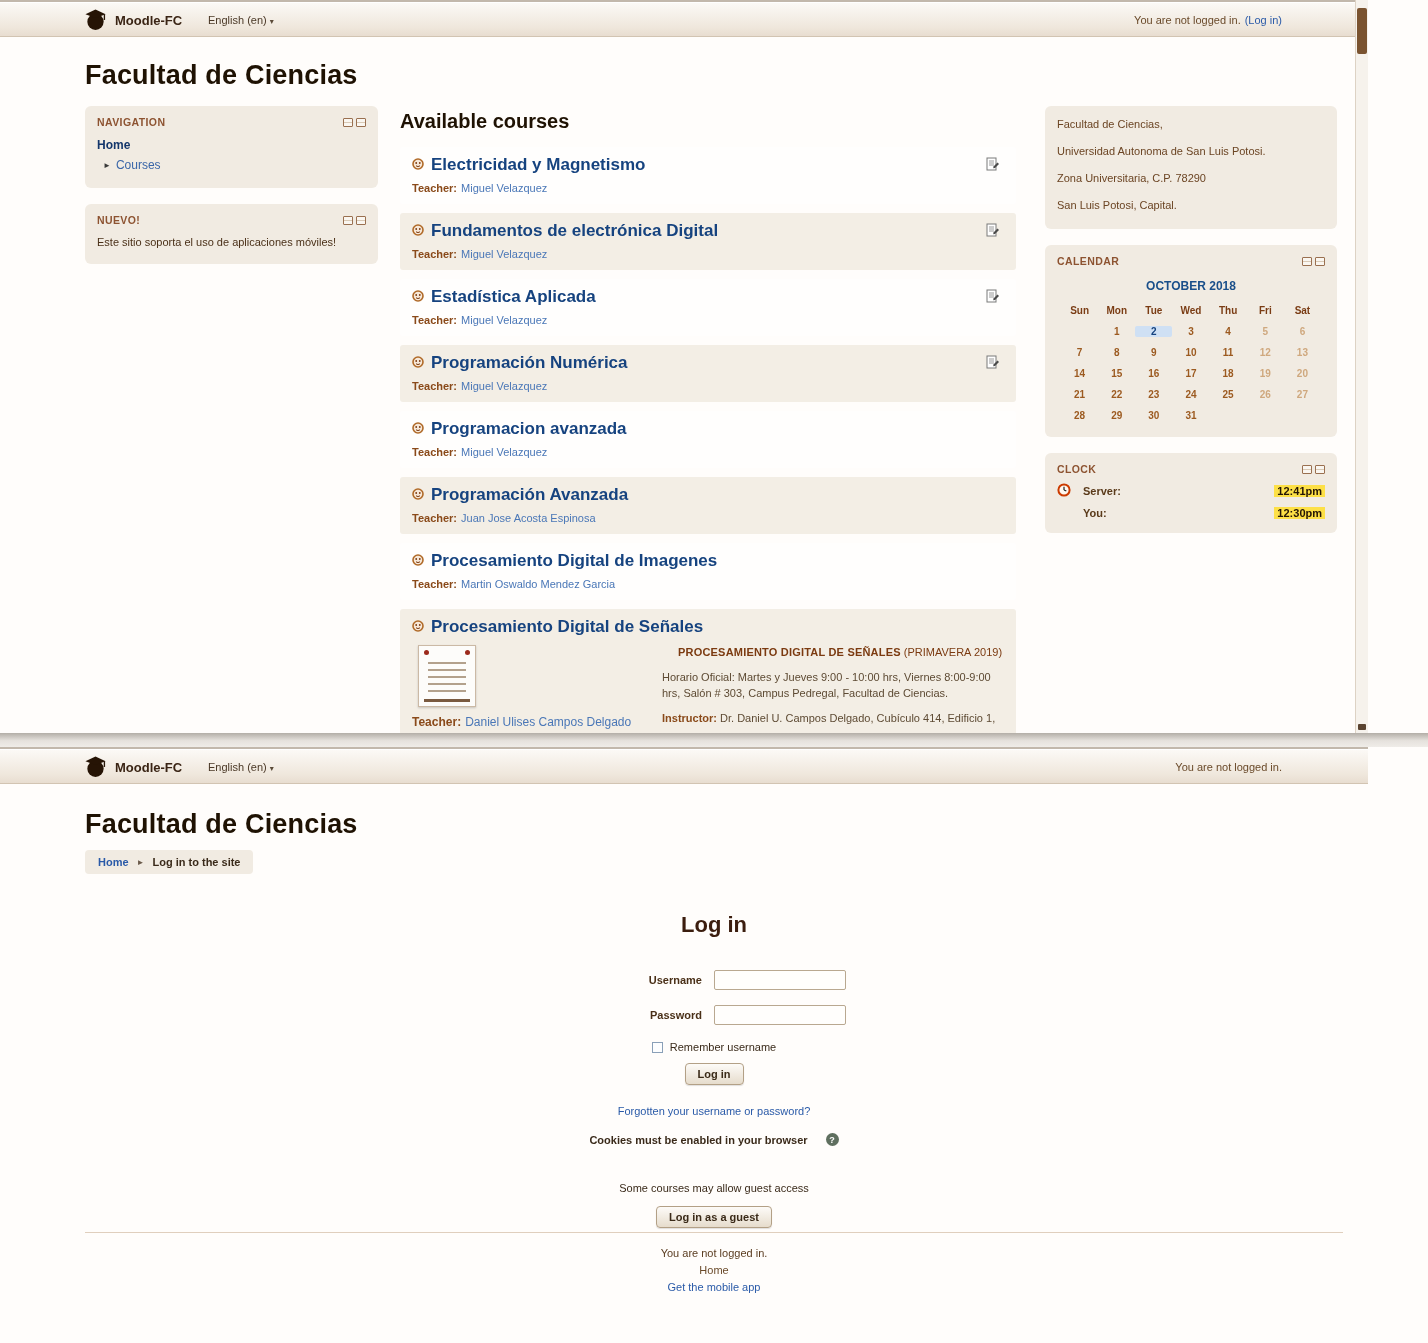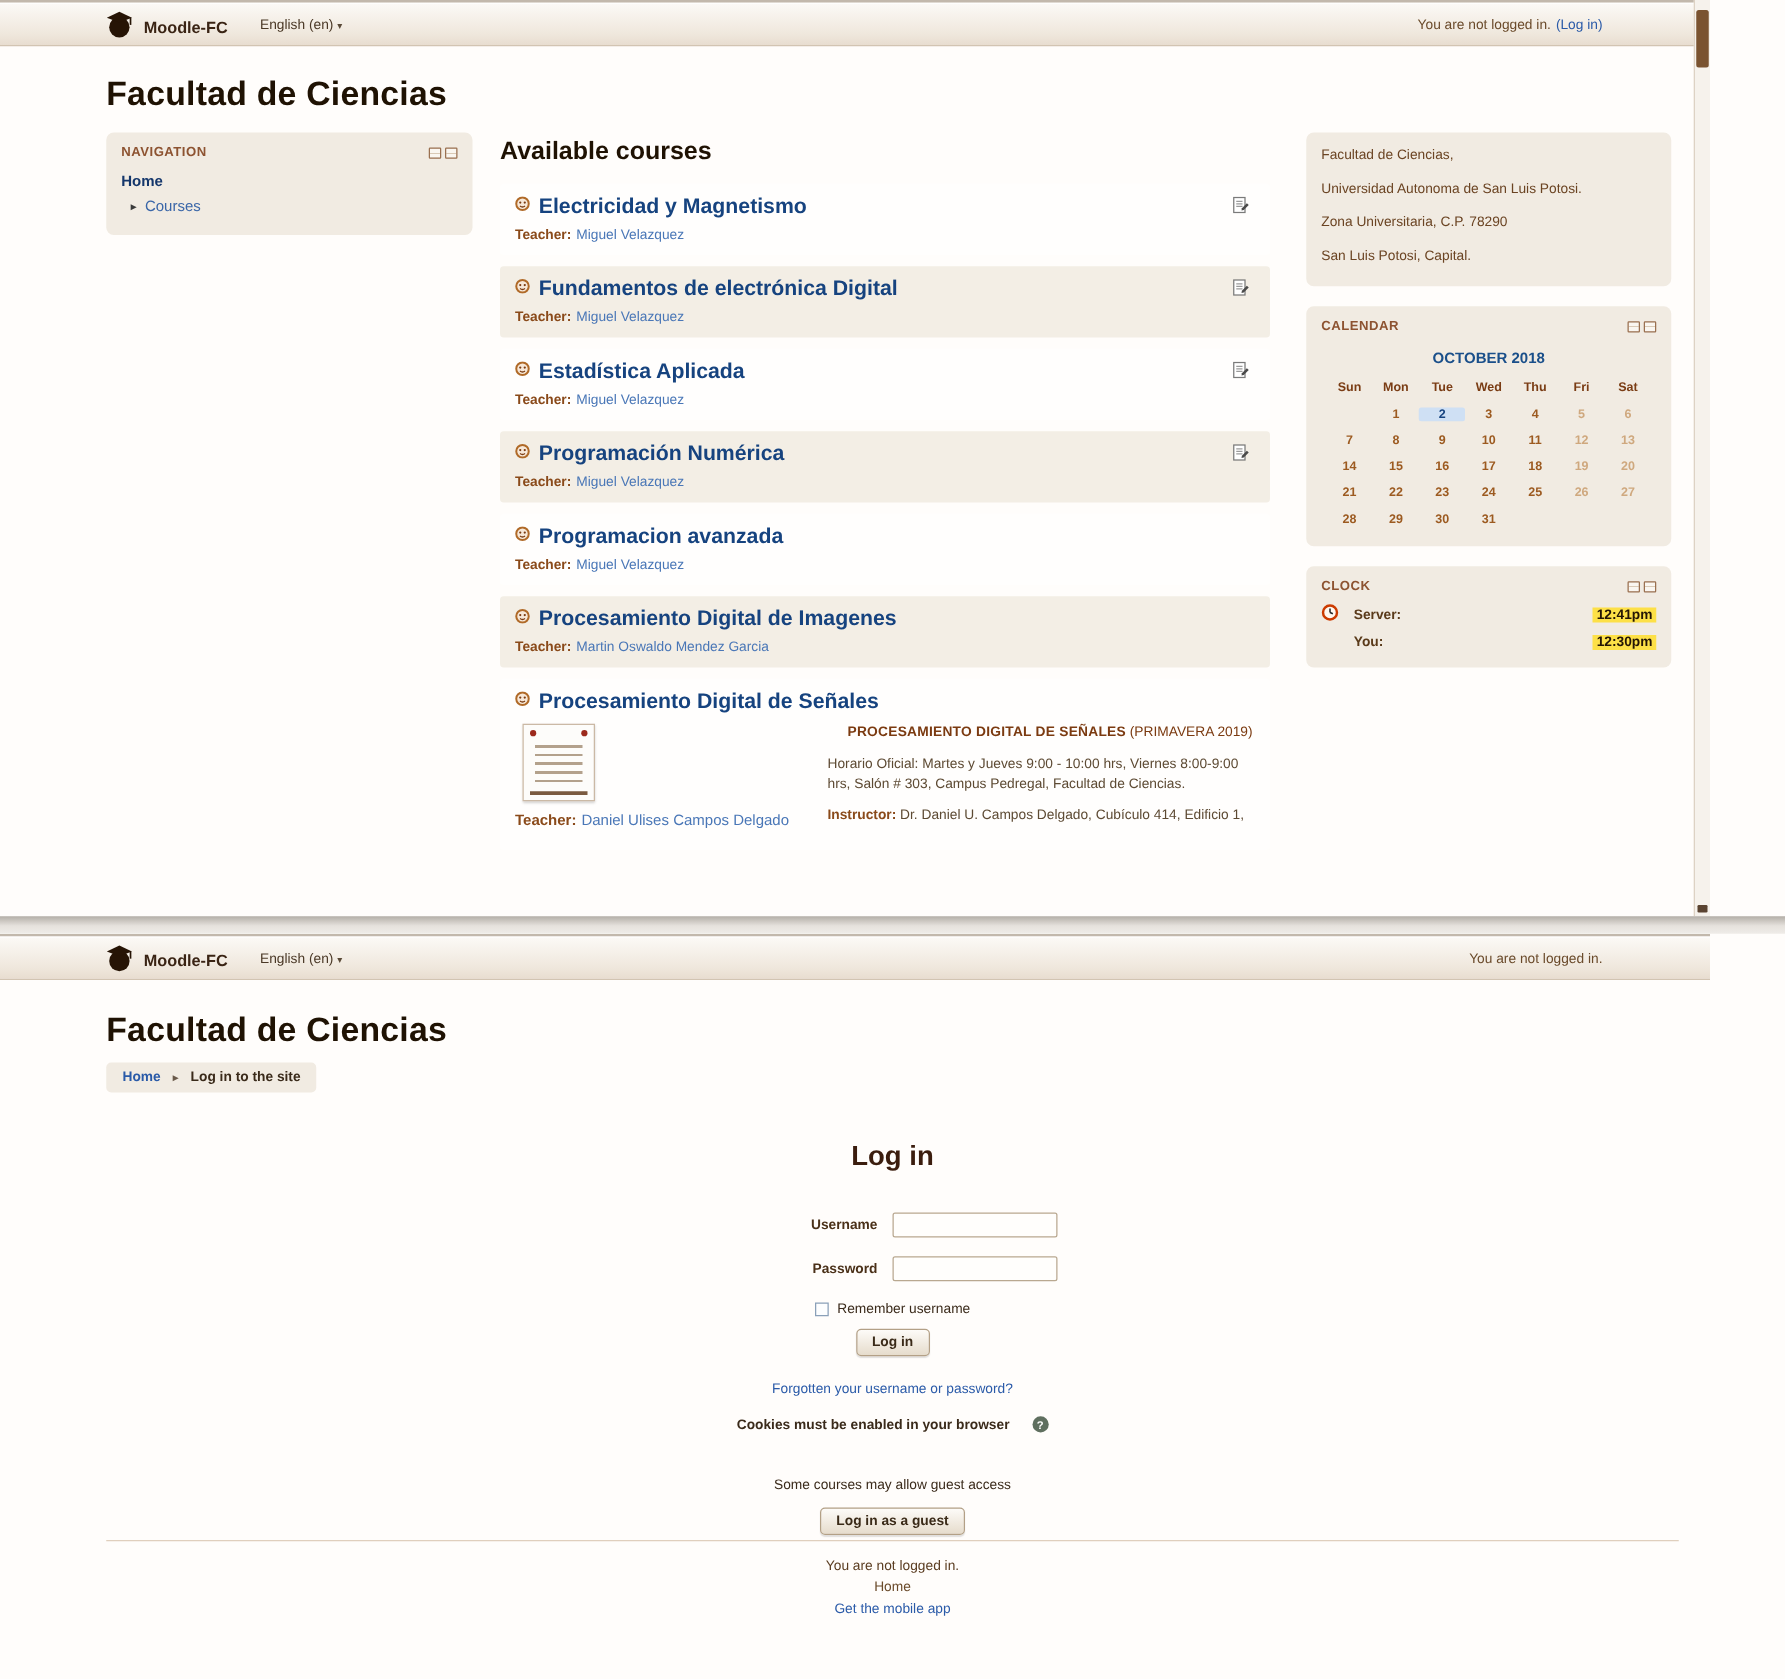--- a/index.html
+++ b/index.html
@@ -155,20 +155,30 @@
             <span class="dock-sq"></span>
             <span class="dock-sq"></span>
           </span>
       </div>
       <a href="#" class="nav-home">Home</a>
       <div class="nav-courses">
         <span class="nav-arrow">►</span>
         <a href="#">Courses</a>
       </div>
     </div>
+    <div class="block">
+      <div class="block-head">
+        <span class="block-title">NUEVO!</span>
+        <span class="docks">
+            <span class="dock-sq"></span>
+            <span class="dock-sq"></span>
+          </span>
+      </div>
+      <div class="nuevo-text">Este sitio soporta el uso de aplicaciones móviles!</div>
+    </div>
   </div>
 
   <div class="col-center">
     <h2 class="courses-head">Available courses</h2>
     <div class="course-list">
 
       <div class="course-row">
         <div class="course-title-line">
           <span><svg width="12" height="12" viewBox="0 0 12 12">
                 <circle cx="6" cy="6" r="5" fill="#f7e8d8" stroke="#b06a28" stroke-width="1.6"></circle>
@@ -255,20 +265,33 @@
                 <circle cx="4.2" cy="5" r="0.9" fill="#7a3a10"></circle>
                 <circle cx="7.8" cy="5" r="0.9" fill="#7a3a10"></circle>
                 <path d="M4 7.8 Q6 9.4 8 7.8" stroke="#7a3a10" stroke-width="1" fill="none"></path>
               </svg></span>
           <a class="course-link" href="#">Programacion avanzada</a>
         </div>
 
         <div class="teacher-line"><span class="t-label">Teacher:</span><a class="t-name" href="#">Miguel Velazquez</a></div>
       </div>
 
+      <div class="course-row">
+        <div class="course-title-line">
+          <span><svg width="12" height="12" viewBox="0 0 12 12">
+                <circle cx="6" cy="6" r="5" fill="#f7e8d8" stroke="#b06a28" stroke-width="1.6"></circle>
+                <circle cx="4.2" cy="5" r="0.9" fill="#7a3a10"></circle>
+                <circle cx="7.8" cy="5" r="0.9" fill="#7a3a10"></circle>
+                <path d="M4 7.8 Q6 9.4 8 7.8" stroke="#7a3a10" stroke-width="1" fill="none"></path>
+              </svg></span>
+          <a class="course-link" href="#">Programación Avanzada</a>
+        </div>
+
+        <div class="teacher-line"><span class="t-label">Teacher:</span><a class="t-name" href="#">Juan Jose Acosta Espinosa</a></div>
+      </div>
 
       <div class="course-row">
         <div class="course-title-line">
           <span><svg width="12" height="12" viewBox="0 0 12 12">
                 <circle cx="6" cy="6" r="5" fill="#f7e8d8" stroke="#b06a28" stroke-width="1.6"></circle>
                 <circle cx="4.2" cy="5" r="0.9" fill="#7a3a10"></circle>
                 <circle cx="7.8" cy="5" r="0.9" fill="#7a3a10"></circle>
                 <path d="M4 7.8 Q6 9.4 8 7.8" stroke="#7a3a10" stroke-width="1" fill="none"></path>
               </svg></span>
           <a class="course-link" href="#">Procesamiento Digital de Imagenes</a>

